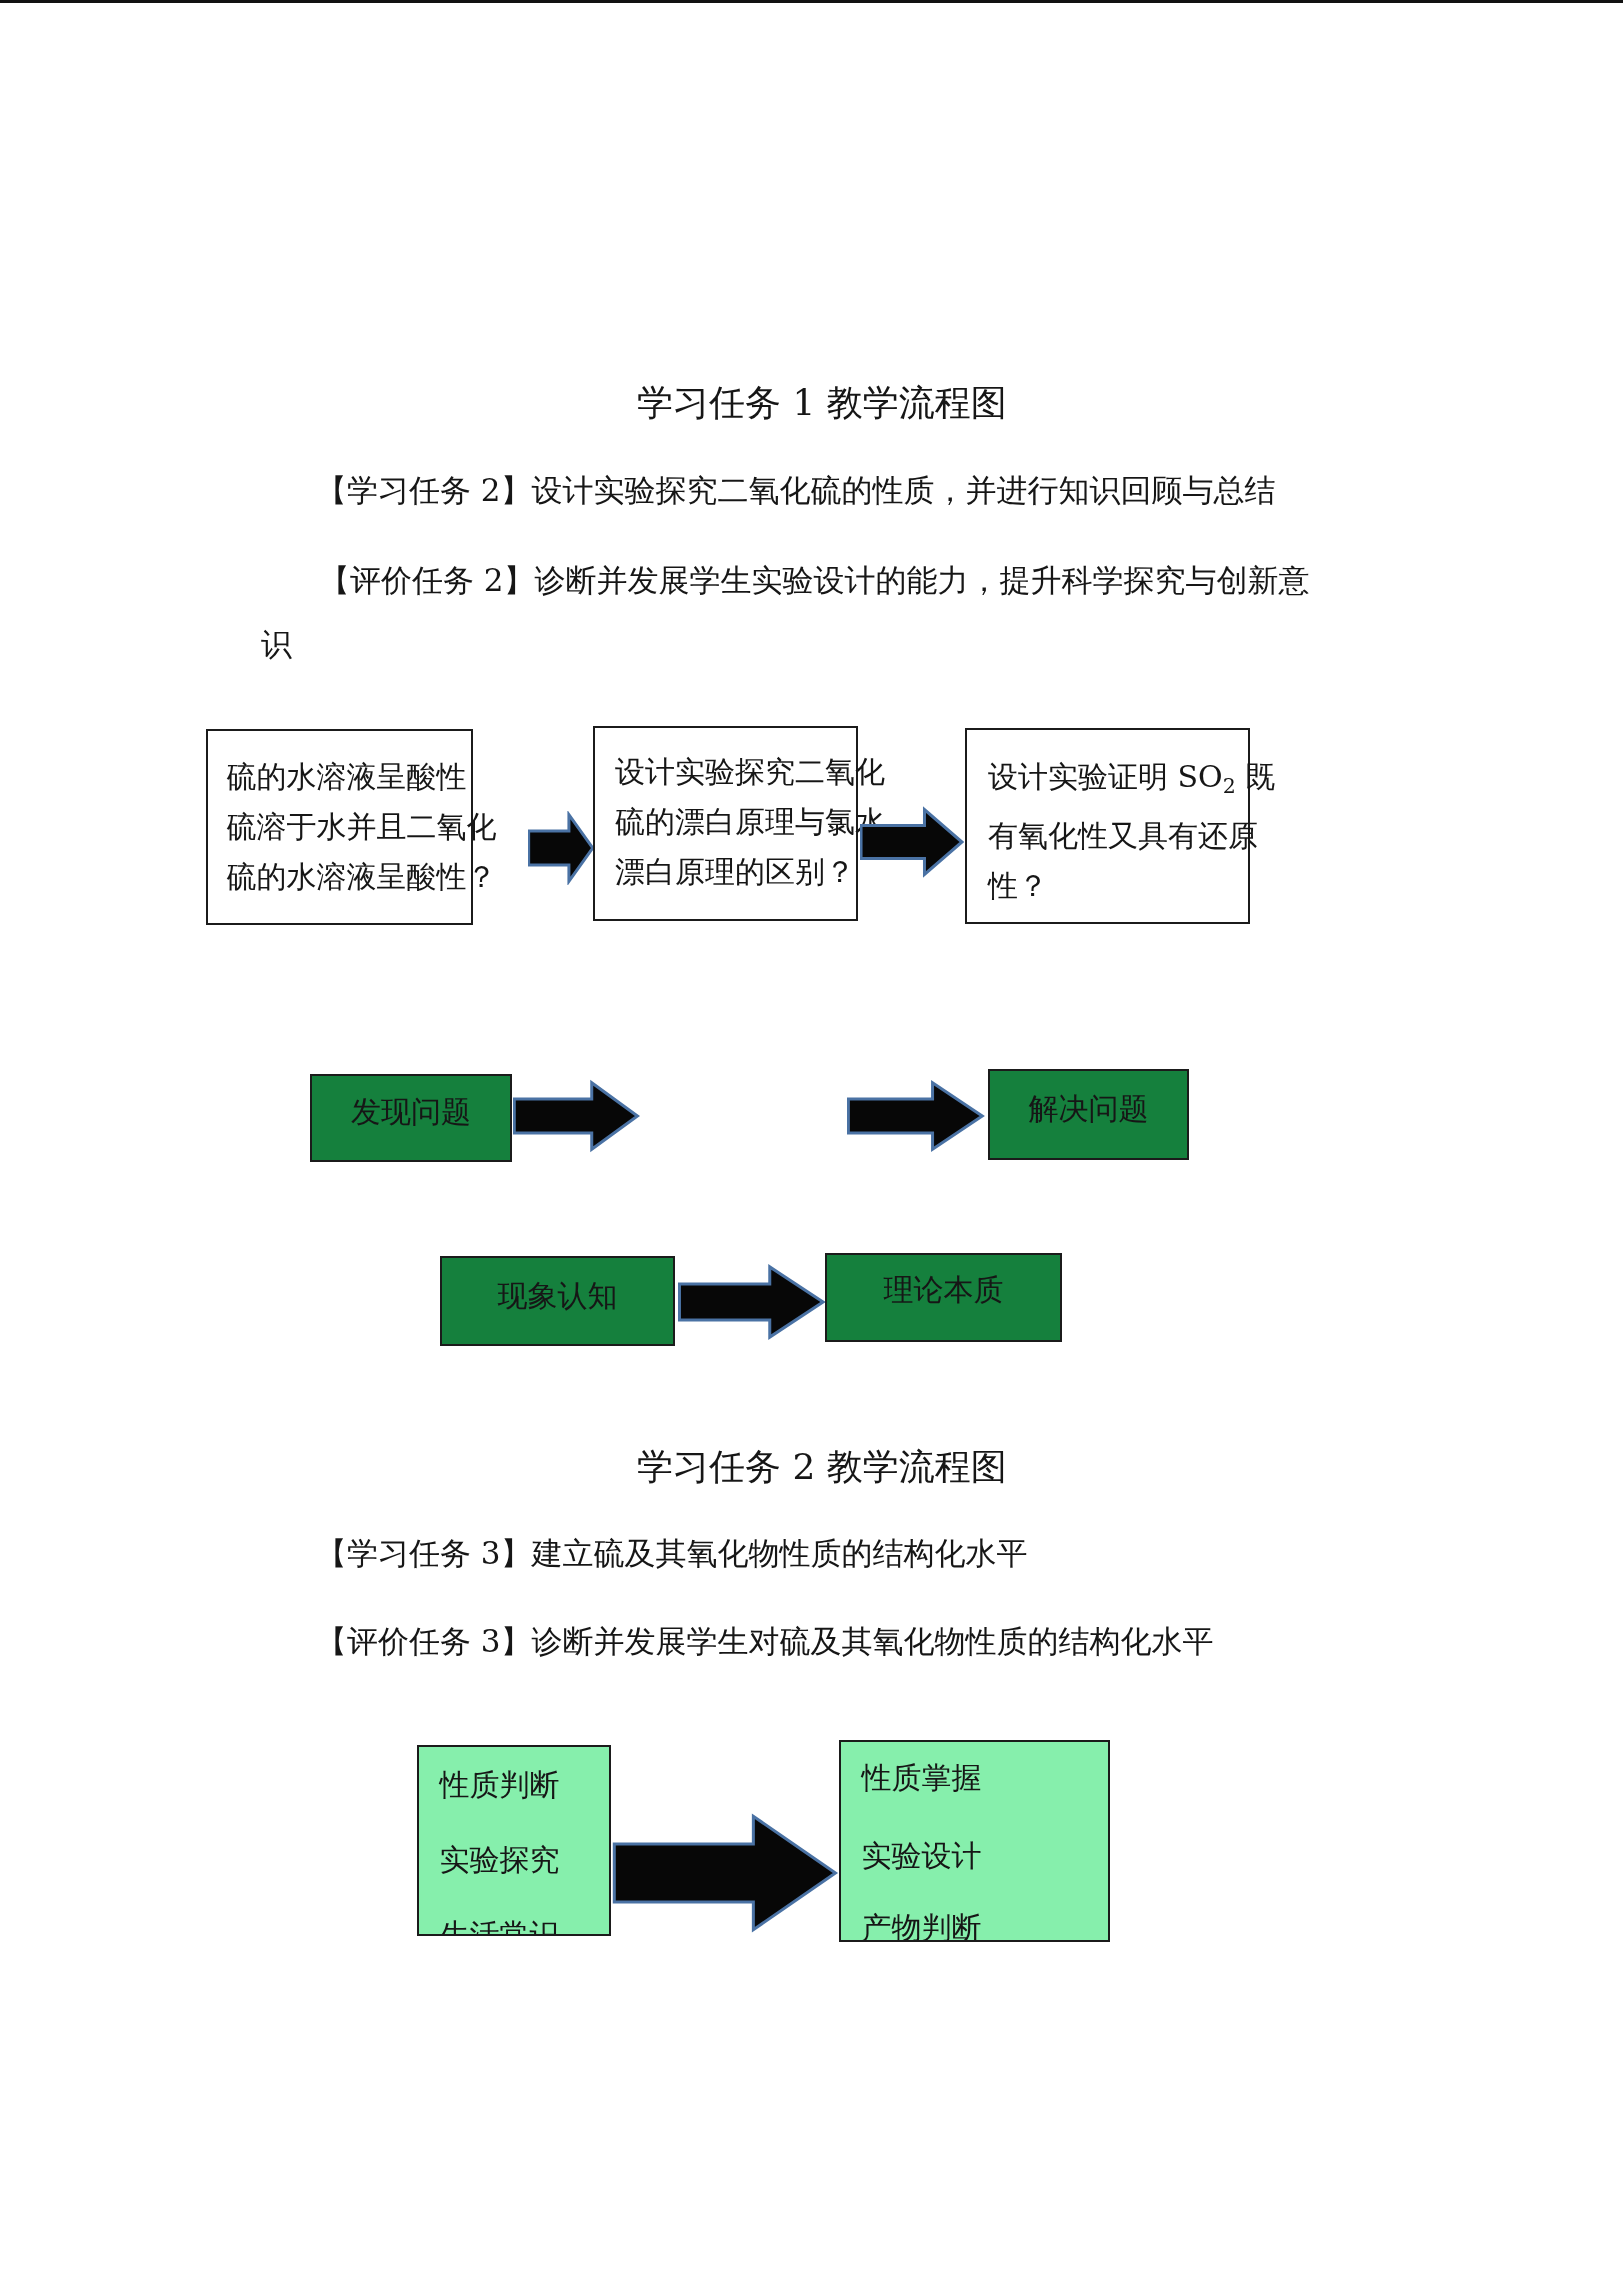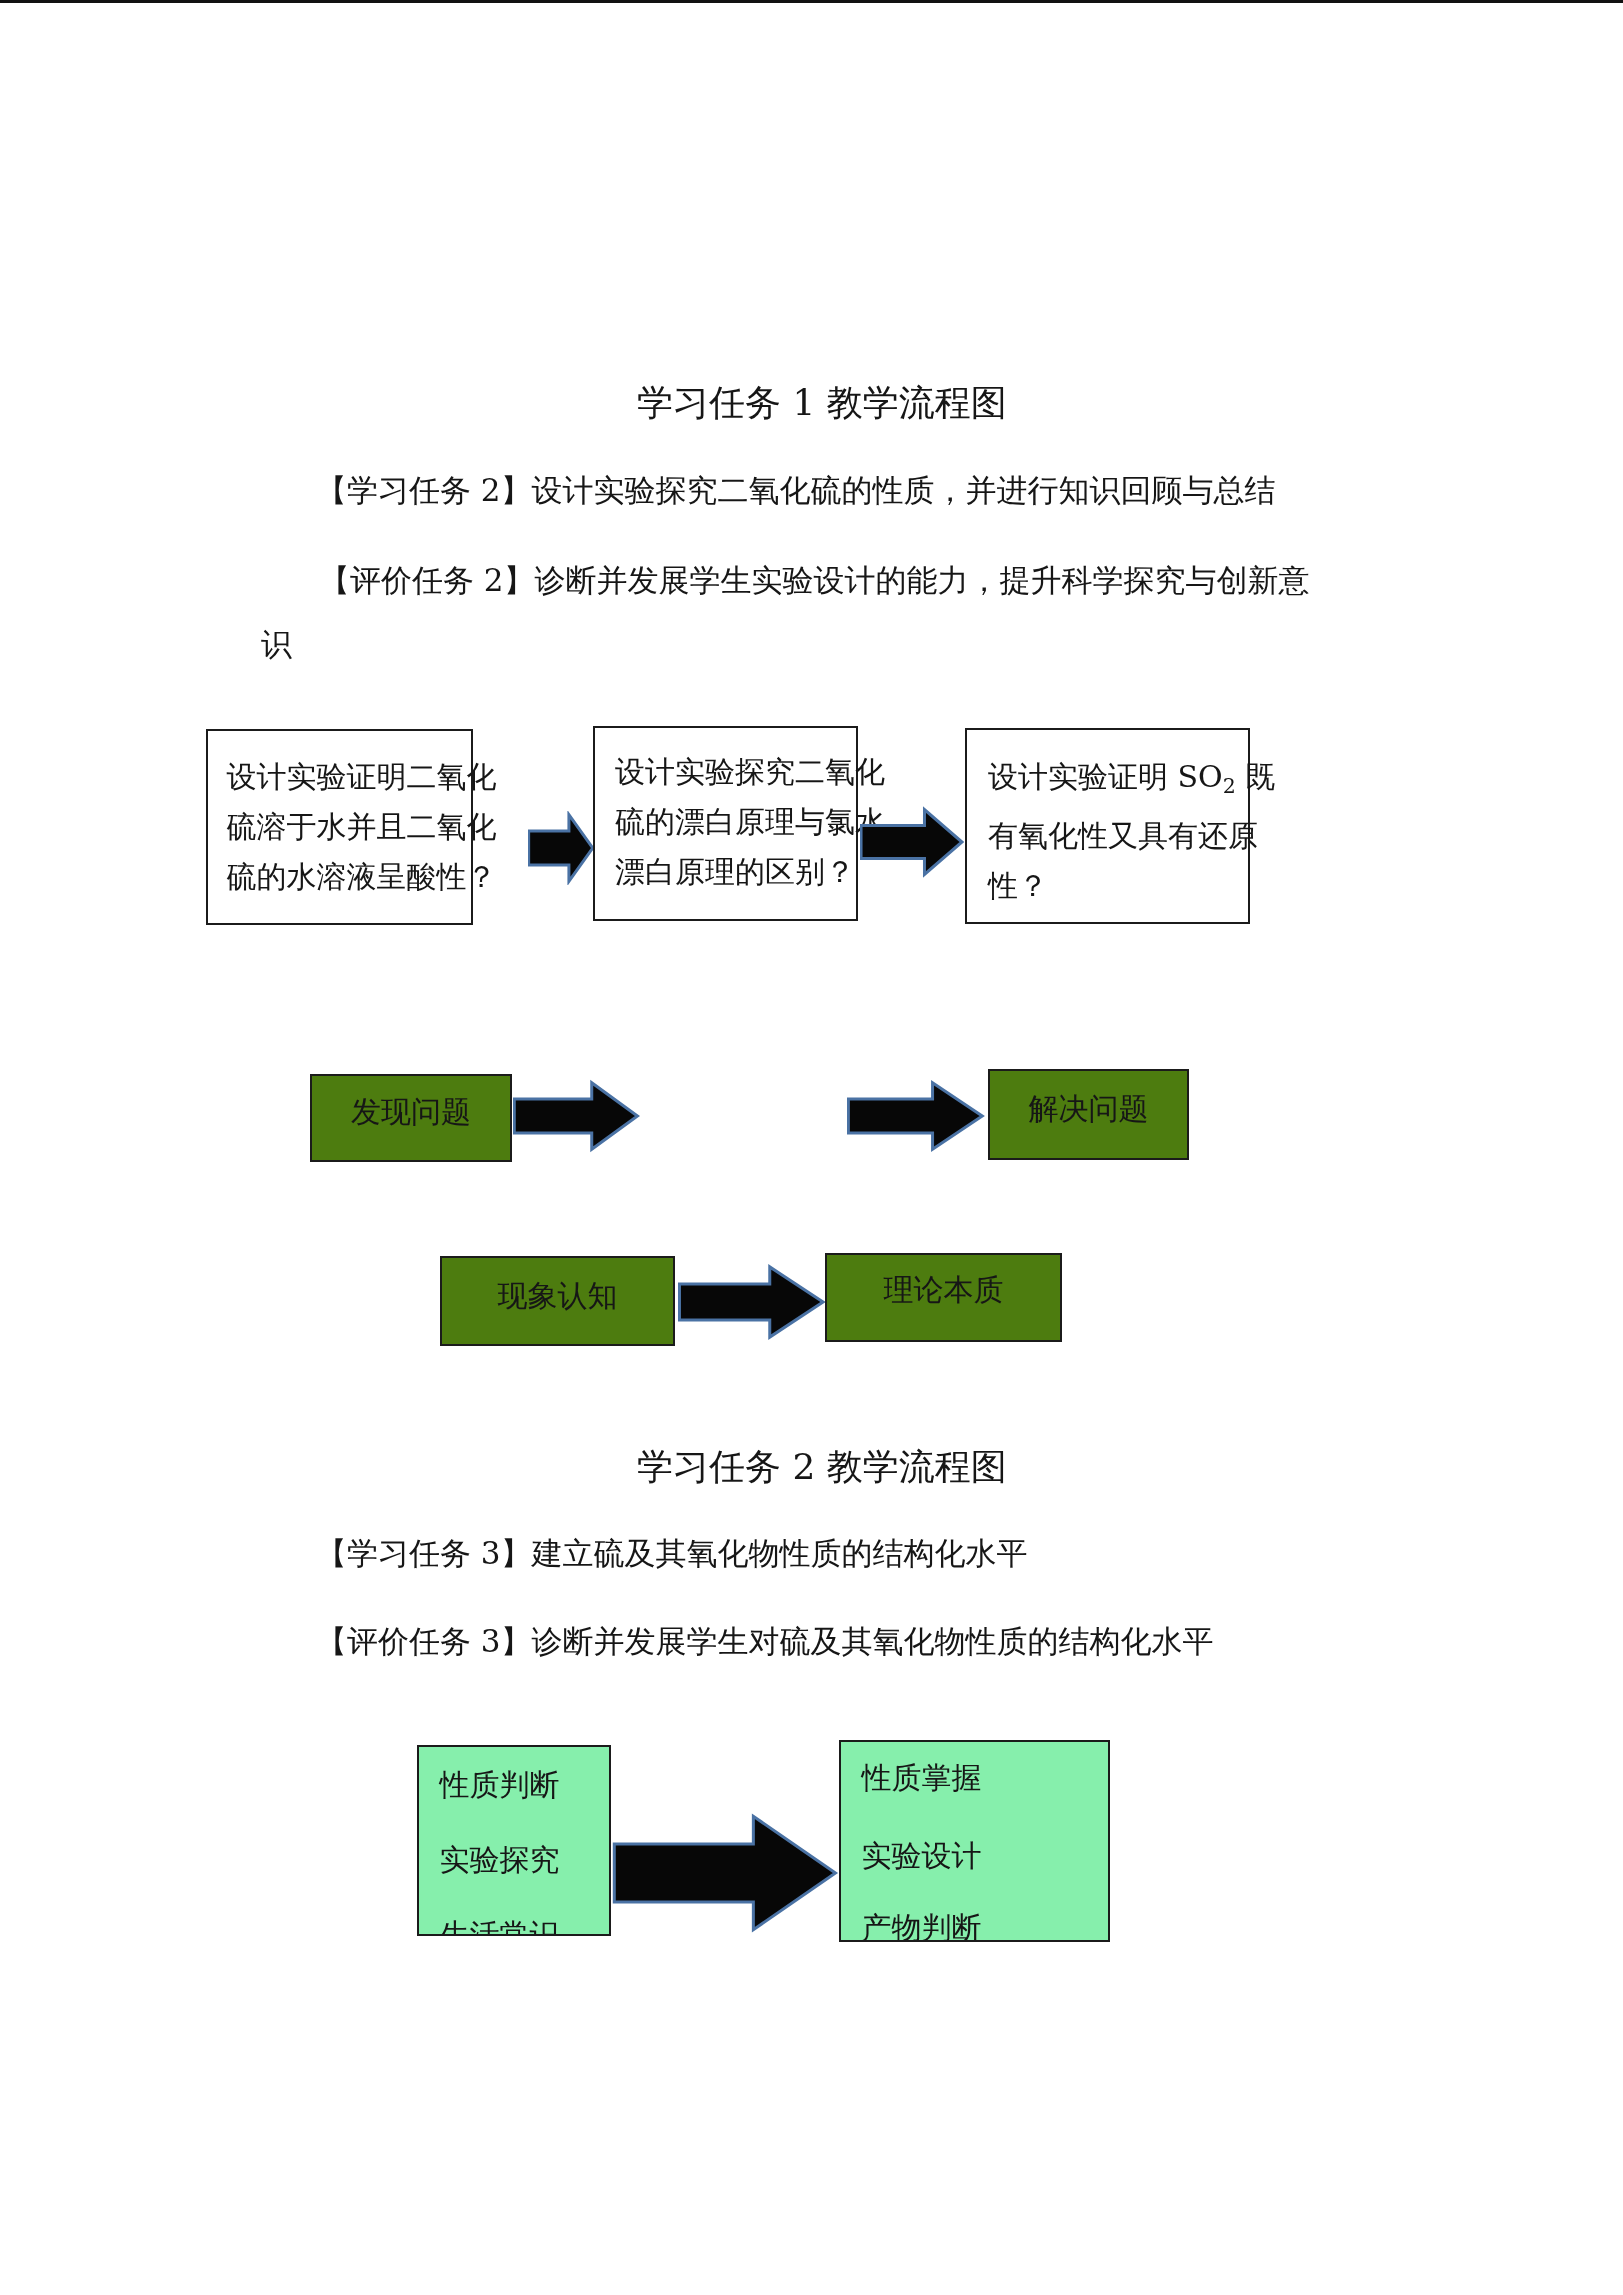--- a/index.html
+++ b/index.html
@@ -24,21 +24,21 @@
   #p3{left:316px;top:1533px;}
   #p4{left:316px;top:1621px;}
 
   .fbox{position:absolute;border:2px solid #1b1b1b;background:#ffffff;box-sizing:border-box;}
   .fbox .bl{font-size:30px;line-height:50px;white-space:nowrap;}
   #b1{left:206px;top:729px;width:267px;height:196px;padding:20.5px 0 0 18.4px;}
   #b2{left:593px;top:726px;width:265px;height:195px;padding:19px 0 0 20px;}
   #b3{left:965px;top:728px;width:285px;height:196px;padding:22px 0 0 21px;}
   sub.chem{font-size:20.5px;vertical-align:-6.1px;}
 
-  .sbox{position:absolute;border:2px solid #1b1b1b;background:#4d7c0f;box-sizing:border-box;
+  .sbox{position:absolute;border:2px solid #1b1b1b;background:#15803d;box-sizing:border-box;
         text-align:center;font-size:30px;white-space:nowrap;}
   #bA{left:310px;top:1074px;width:202px;height:88px;padding-top:16.4px;}
   #bB{left:642px;top:1067px;width:204px;height:93px;padding-top:20.5px;}
   #bC{left:988px;top:1069px;width:201px;height:91px;padding-top:18.4px;}
   #bD{left:440px;top:1256px;width:235px;height:90px;padding-top:17.7px;}
   #bE{left:825px;top:1253px;width:237px;height:89px;padding-top:15px;}
 
   .vbox{position:absolute;border:2px solid #1b1b1b;background:#86efac;box-sizing:border-box;
         overflow:hidden;font-size:30px;}
   #bF{left:417px;top:1745px;width:194px;height:191px;}
@@ -63,21 +63,21 @@
 
   <div class="top-strip"></div>
 
   <div class="title" id="t1">学习任务 1 教学流程图</div>
 
   <div class="para" id="p1">【学习任务 2】设计实验探究二氧化硫的性质，并进行知识回顾与总结</div>
   <div class="para" id="p2a">【评价任务 2】诊断并发展学生实验设计的能力，提升科学探究与创新意</div>
   <div class="para" id="p2b">识</div>
 
   <div class="fbox" id="b1">
-    <div class="bl">设计实验证明二氧化</div>
+    <div class="bl">硫的水溶液呈酸性</div>
     <div class="bl">硫溶于水并且二氧化</div>
     <div class="bl">硫的水溶液呈酸性？</div>
   </div>
 
   <div class="arrow" id="a1">
     <svg viewBox="0 0 100 100" preserveAspectRatio="none">
       <polygon points="1,27 62,27 62,5 98,50 62,95 62,73 1,73" fill="#070707" stroke="#4a72a4" stroke-width="3" vector-effect="non-scaling-stroke" stroke-linejoin="miter"></polygon>
     </svg>
   </div>
 

